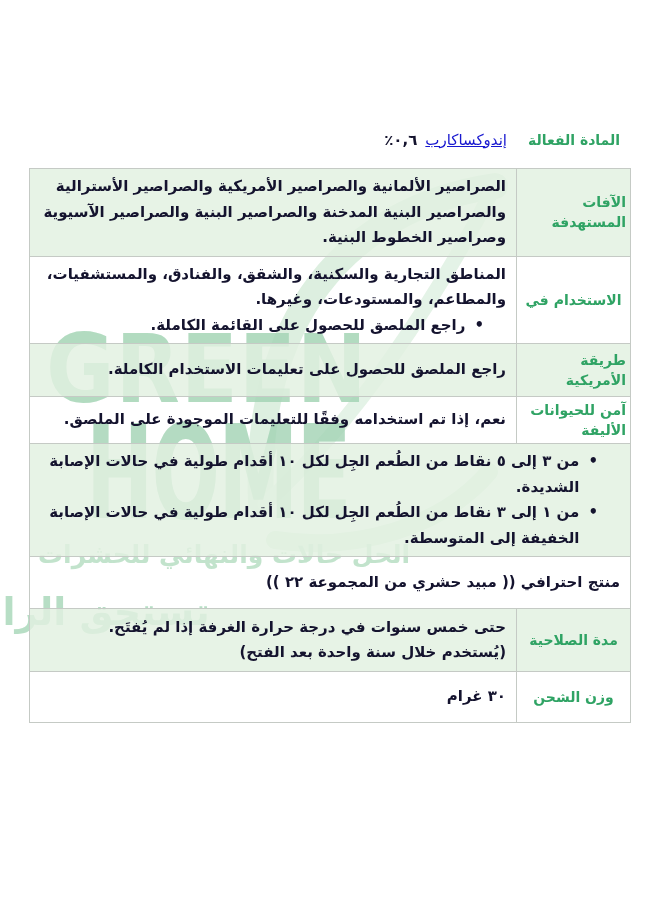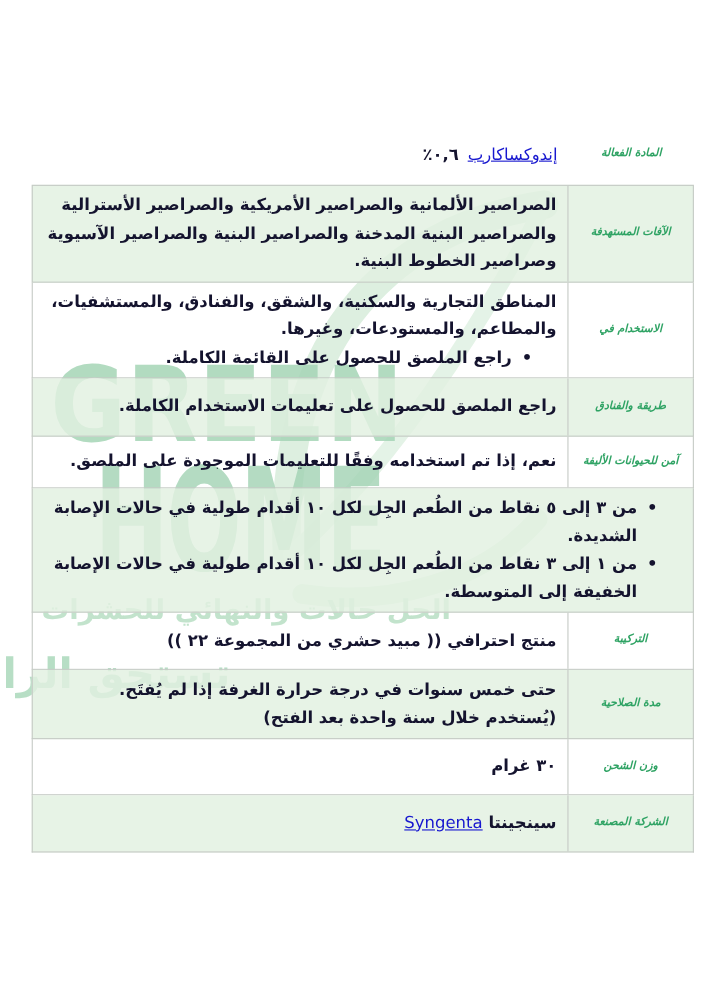--- a/index.html
+++ b/index.html
@@ -40,24 +40,23 @@
   .trow.bordered{
     border-left:1px solid #c5cac5;border-right:1px solid #c5cac5;border-bottom:1px solid #c5cac5;
   }
   .trow.first-bordered{border-top:1px solid #c5cac5;}
   .trow.green{background:rgba(226,240,224,.82);}
   .trow.white{background:rgba(255,255,255,0);}
   .trow.plain{background:transparent;}
 
   .hcell{
     flex:0 0 114px;box-sizing:border-box;display:flex;align-items:center;justify-content:center;
-    text-align:center;padding:2px 4px;
-    color:#2fa364;font-weight:bold;font-size:10px;line-height:1.45;
+    padding:2px 4px;
+    color:#2fa364;font-weight:bold;font-size:14px;line-height:1.45;
     border-left:1px solid #c5cac5;
-    font-style:italic;
   }
   .trow.plain .hcell{border-left:none;}
   .vcell{
     flex:1 1 auto;box-sizing:border-box;display:flex;flex-direction:column;justify-content:center;
     padding:5px 10px 5px 8px;color:#14132e;font-weight:bold;font-size:15px;line-height:1.7;
     text-align:right;
   }
   .vtext{text-align:right;}
   .vline{text-align:right;}
   .vlink{color:#1717cf;text-decoration:underline;font-weight:normal;cursor:pointer;}
@@ -100,21 +99,21 @@
         <div class="hcell">الاستخدام في</div>
         <div class="vcell">
           <div class="vtext">المناطق التجارية والسكنية، والشقق، والفنادق، والمستشفيات، والمطاعم، والمستودعات، وغيرها.</div>
           <div class="bullet">
             <span class="dot">•</span>
             <span class="btext">راجع الملصق للحصول على القائمة الكاملة.</span>
           </div>
         </div>
       </div>
       <div class="trow green bordered" style="min-height: 53px;">
-        <div class="hcell">طريقة والفنادق</div>
+        <div class="hcell">طريقة الأمريكية</div>
         <div class="vcell">
           <div class="vtext">راجع الملصق للحصول على تعليمات الاستخدام الكاملة.</div>
         </div>
       </div>
       <div class="trow white bordered" style="min-height: 47px;">
         <div class="hcell">آمن للحيوانات الأليفة</div>
         <div class="vcell">
           <div class="vtext">نعم، إذا تم استخدامه وفقًا للتعليمات الموجودة على الملصق.</div>
         </div>
       </div>
@@ -124,39 +123,32 @@
             <span class="dot">•</span>
             <span class="btext">من ٣ إلى ٥ نقاط من الطُعم الجِل لكل ١٠ أقدام طولية في حالات الإصابة الشديدة.</span>
           </div>
           <div class="bullet">
             <span class="dot">•</span>
             <span class="btext">من ١ إلى ٣ نقاط من الطُعم الجِل لكل ١٠ أقدام طولية في حالات الإصابة الخفيفة إلى المتوسطة.</span>
           </div>
         </div>
       </div>
       <div class="trow white bordered" style="min-height: 52px;">
-        <div class="hcell">التركيبة</div>
         <div class="vcell">
           <div class="vtext">منتج احترافي (( مبيد حشري من المجموعة ٢٢ ))</div>
         </div>
       </div>
       <div class="trow green bordered" style="min-height: 63px;">
         <div class="hcell">مدة الصلاحية</div>
         <div class="vcell">
           <div class="vtext">حتى خمس سنوات في درجة حرارة الغرفة إذا لم يُفتَح.</div>
           <div class="vtext">(يُستخدم خلال سنة واحدة بعد الفتح)</div>
         </div>
       </div>
       <div class="trow white bordered" style="min-height: 51px;">
         <div class="hcell">وزن الشحن</div>
         <div class="vcell">
           <div class="vtext">٣٠ غرام</div>
         </div>
       </div>
-      <div class="trow green bordered" style="min-height: 52px;">
-        <div class="hcell">الشركة المصنعة</div>
-        <div class="vcell">
-          <div class="vline"><span>سينجينتا </span><a class="vlink">Syngenta</a></div>
-        </div>
-      </div>
     </div>
 
 </div>
 
 </body></html>

